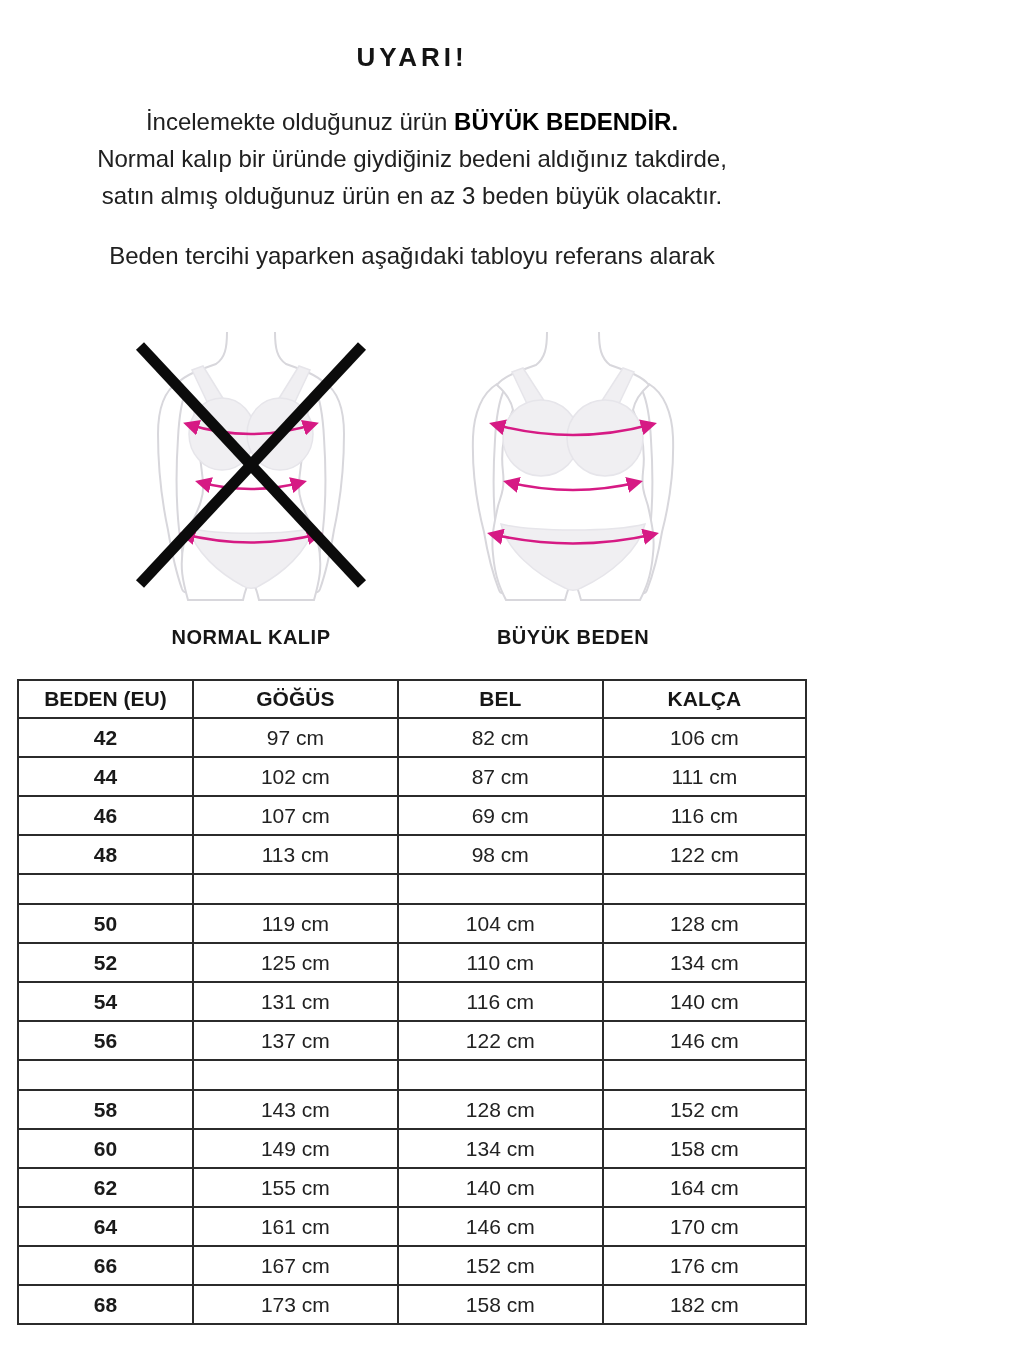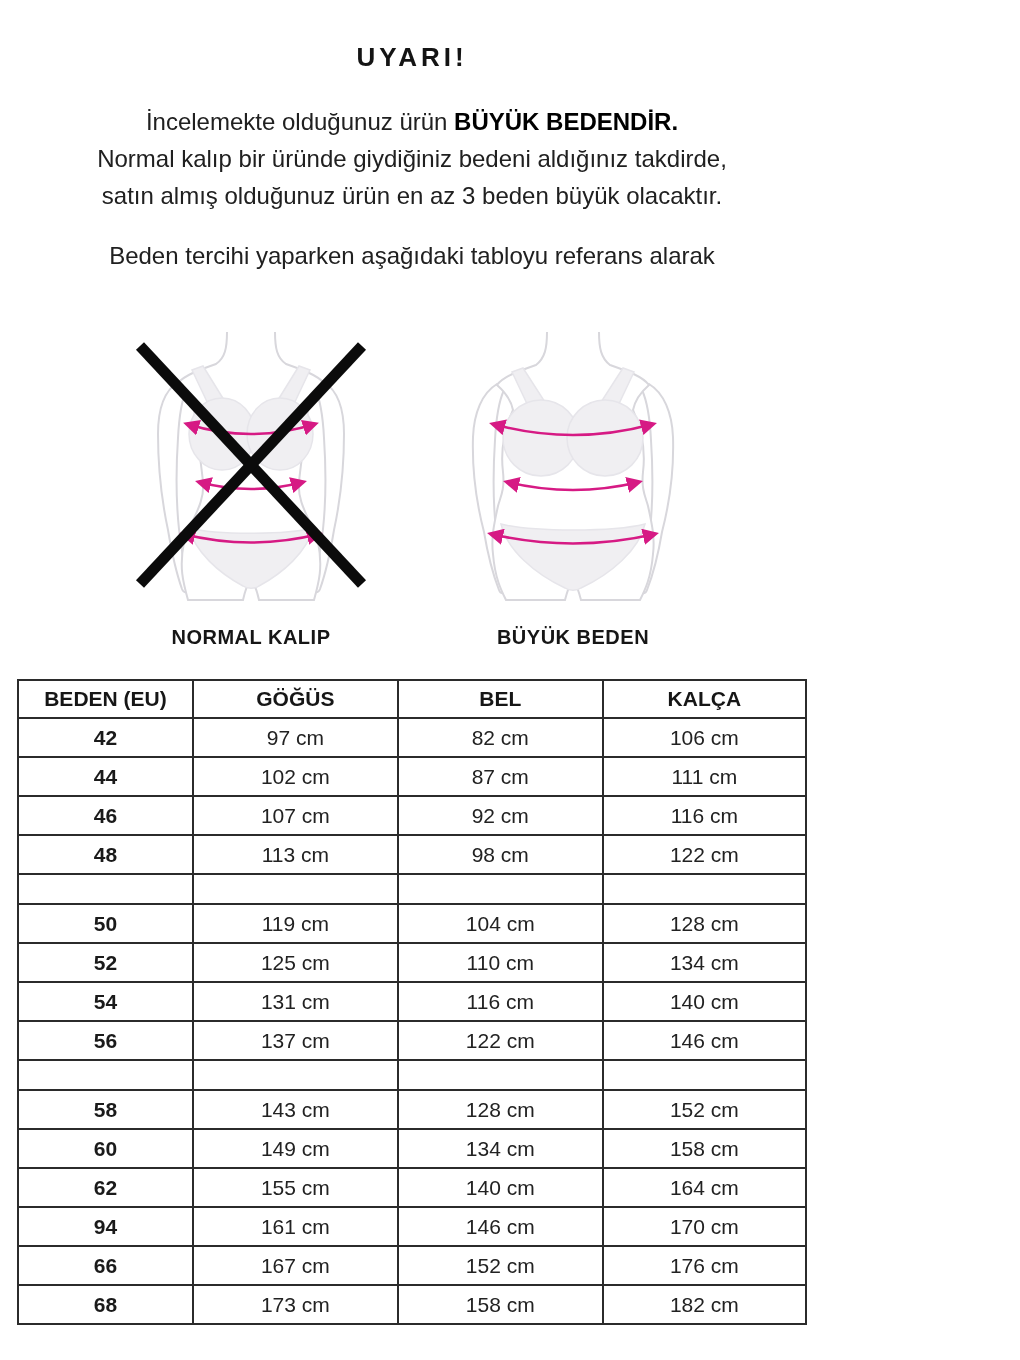--- a/index.html
+++ b/index.html
@@ -155,21 +155,21 @@
         </tr>
         <tr>
           <td class="size-col">44</td>
           <td>102 cm</td>
           <td>87 cm</td>
           <td>111 cm</td>
         </tr>
         <tr>
           <td class="size-col">46</td>
           <td>107 cm</td>
-          <td>92 cm</td>
+          <td>69 cm</td>
           <td>116 cm</td>
         </tr>
         <tr>
           <td class="size-col">48</td>
           <td>113 cm</td>
           <td>98 cm</td>
           <td>122 cm</td>
         </tr>
         <tr class="spacer-row">
           <td></td>
@@ -219,21 +219,21 @@
           <td>134 cm</td>
           <td>158 cm</td>
         </tr>
         <tr>
           <td class="size-col">62</td>
           <td>155 cm</td>
           <td>140 cm</td>
           <td>164 cm</td>
         </tr>
         <tr>
-          <td class="size-col">94</td>
+          <td class="size-col">64</td>
           <td>161 cm</td>
           <td>146 cm</td>
           <td>170 cm</td>
         </tr>
         <tr>
           <td class="size-col">66</td>
           <td>167 cm</td>
           <td>152 cm</td>
           <td>176 cm</td>
         </tr>

